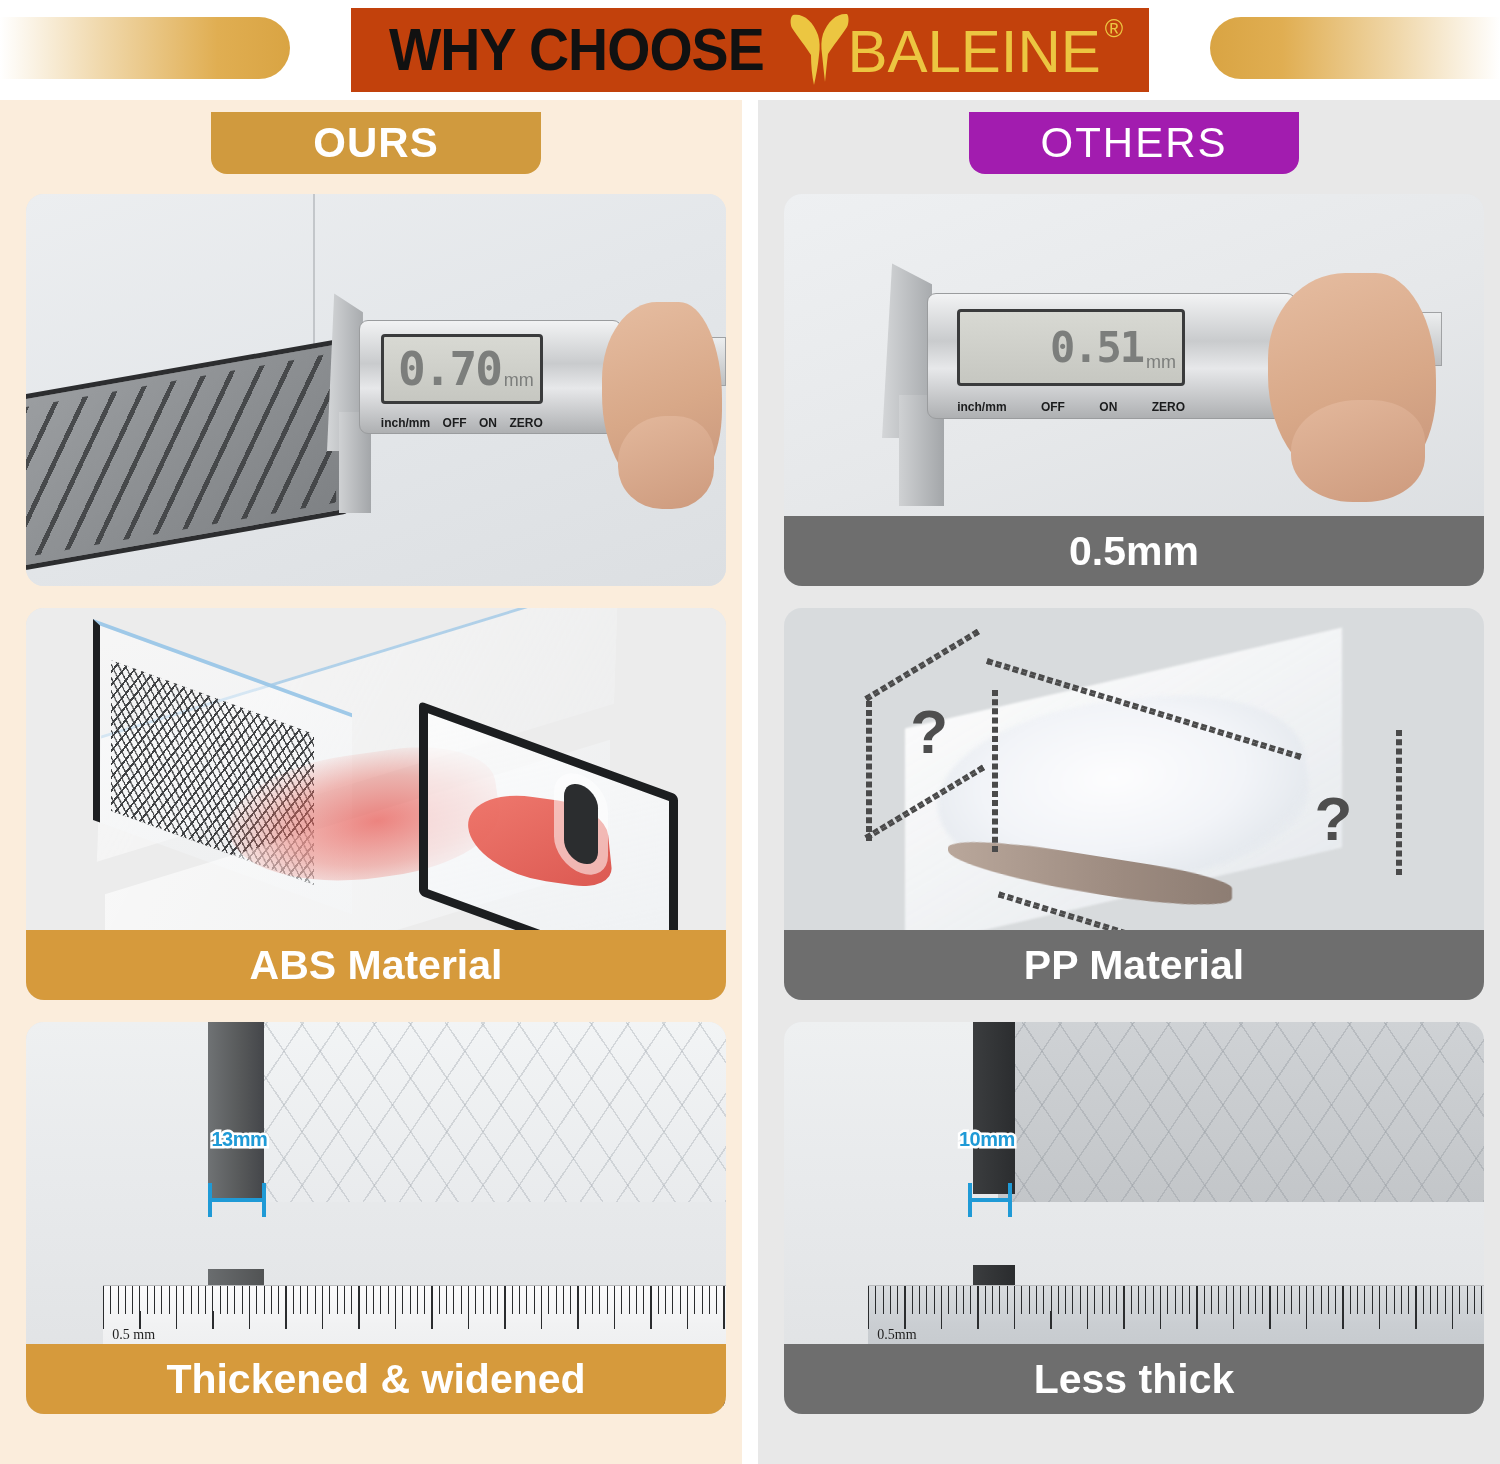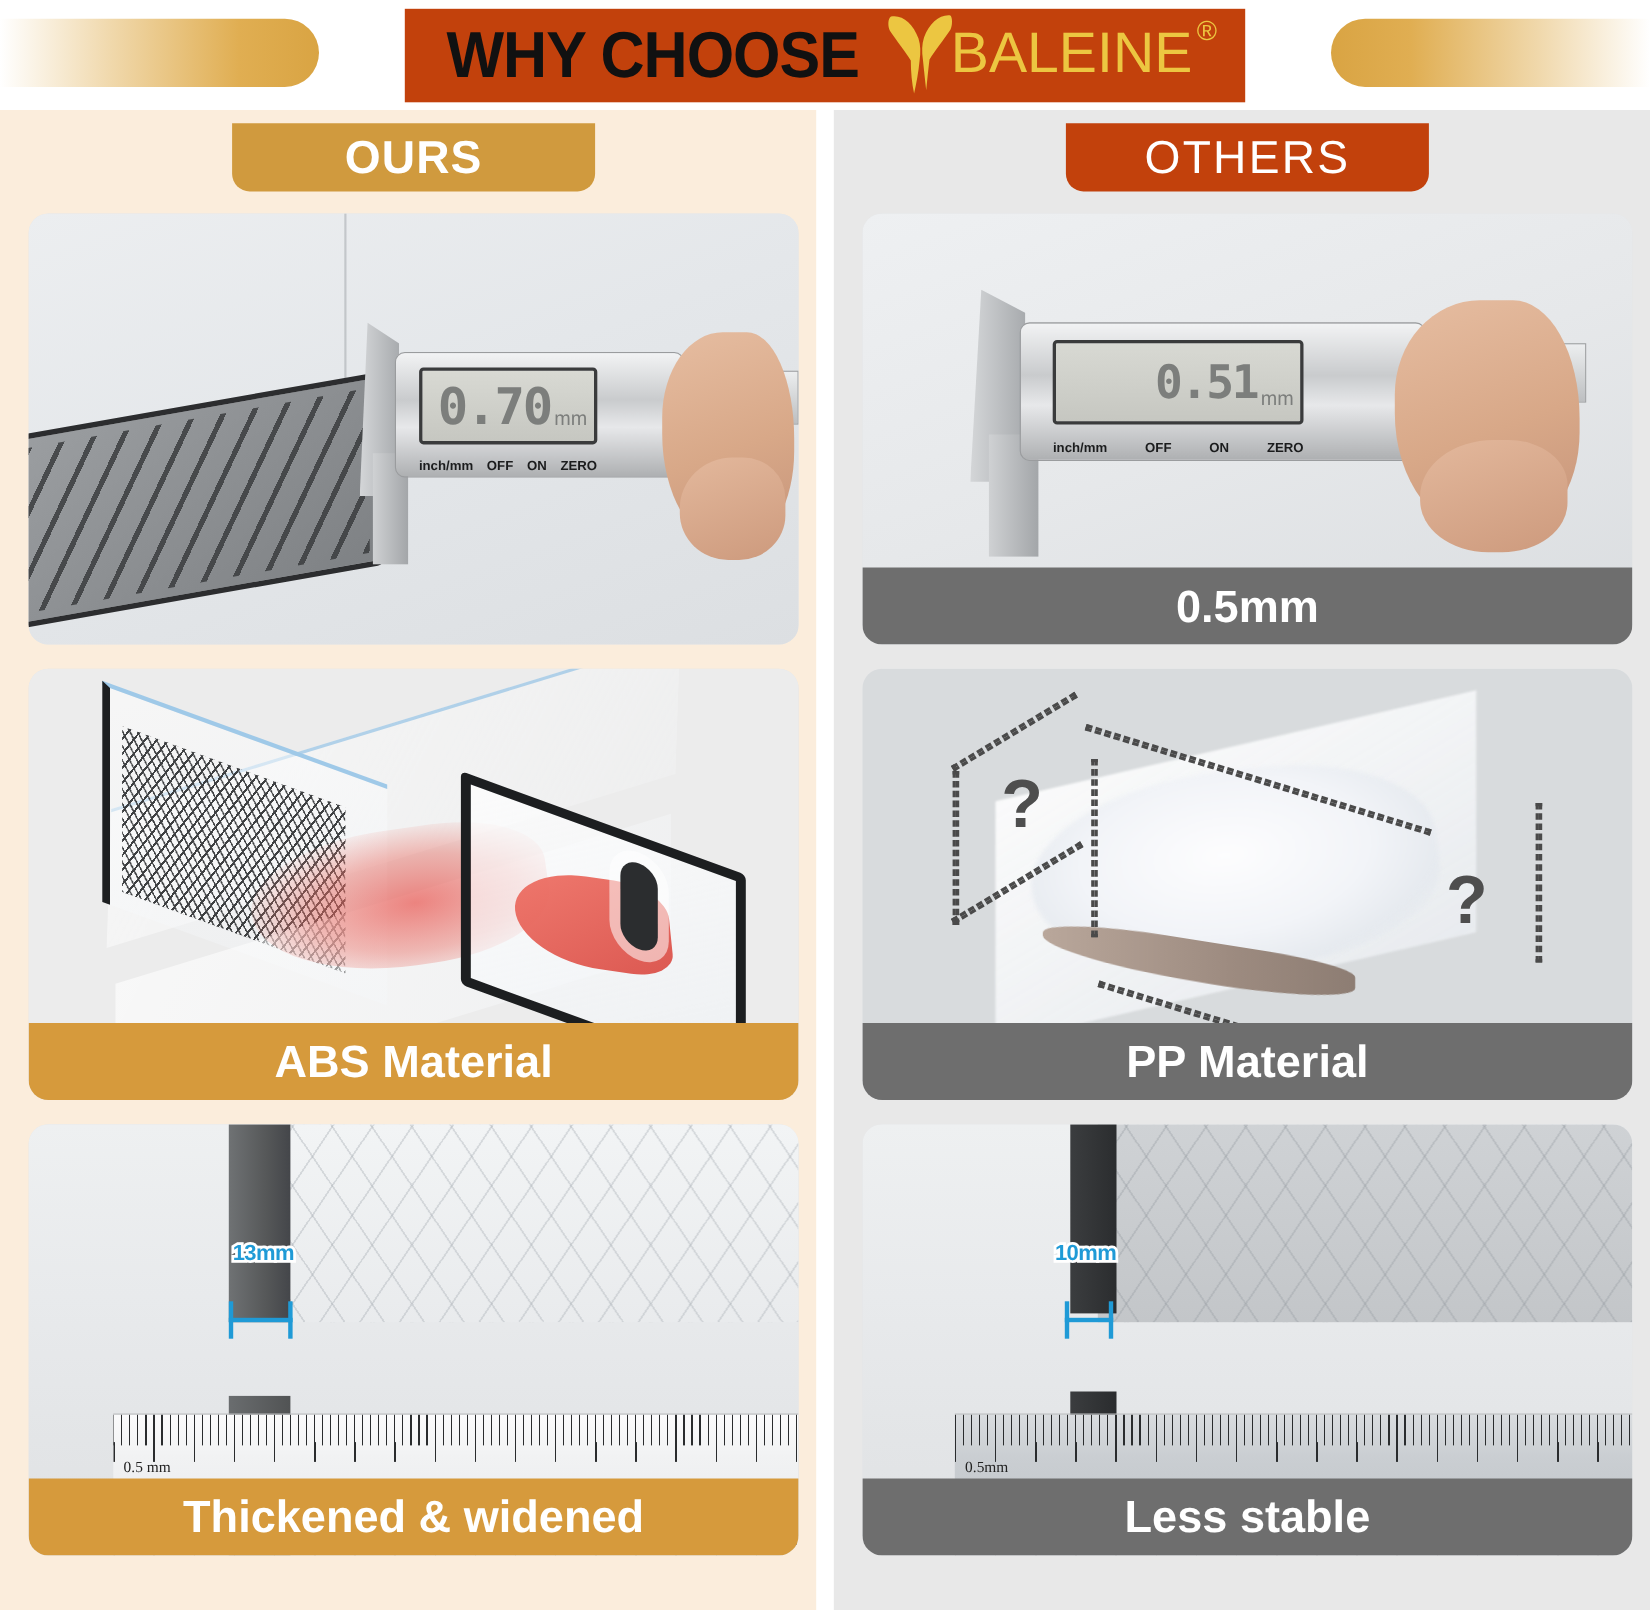--- a/index.html
+++ b/index.html
@@ -54,21 +54,21 @@
     font-family: "Liberation Sans", sans-serif;
     transform: scaleX(0.94);
   }
   .brand-lockup {
     display: flex;
     align-items: flex-start;
     gap: 2px;
   }
   .whale-icon { display: block; margin-top: 2px; }
   .brand-name {
-    font-size: 52px;
+    font-size: 60px;
     color: #ecc641;
     letter-spacing: 0px;
     font-family: "Liberation Sans", sans-serif;
     line-height: 1;
     margin-top: 14px;
     margin-left: -6px;
   }
   .brand-reg {
     font-size: 25px;
     color: #ecc641;
@@ -100,21 +100,21 @@
     border-radius: 0 0 16px 16px;
     display: flex;
     align-items: center;
     justify-content: center;
     color: #ffffff;
     font-size: 42px;
     font-weight: bold;
     letter-spacing: 1px;
   }
   .tab.ours   { background: #d09a3e; }
-  .tab.others { background: #c2410c; font-weight: normal; letter-spacing: 2px; }
+  .tab.others { background: #a21caf; font-weight: normal; letter-spacing: 2px; }
 
   
   .cards { display: flex; flex-direction: column; gap: 22px; }
   .card {
     position: relative;
     height: 392px;
     border-radius: 18px;
     overflow: hidden;
     background: #e3e5e7;
   }
@@ -649,19 +649,19 @@
                 <span style="flex: 1 1 0px;">5</span>
                 <span style="flex: 1 1 0px;">6</span>
                 <span style="flex: 1 1 0px;">7</span>
                 <span style="flex: 1 1 0px;">8</span>
                 <span style="flex: 1 1 0px;">9</span>
                 <span style="flex: 1 1 0px;">1</span>
               </div>
             <div class="tick-low"></div>
           </div>
         </div>
-        <div class="caption others">Less stable</div>
+        <div class="caption others">Less thick</div>
       </div>
 
     </div>
   </div>
 
 </div>
 
 </body></html>

